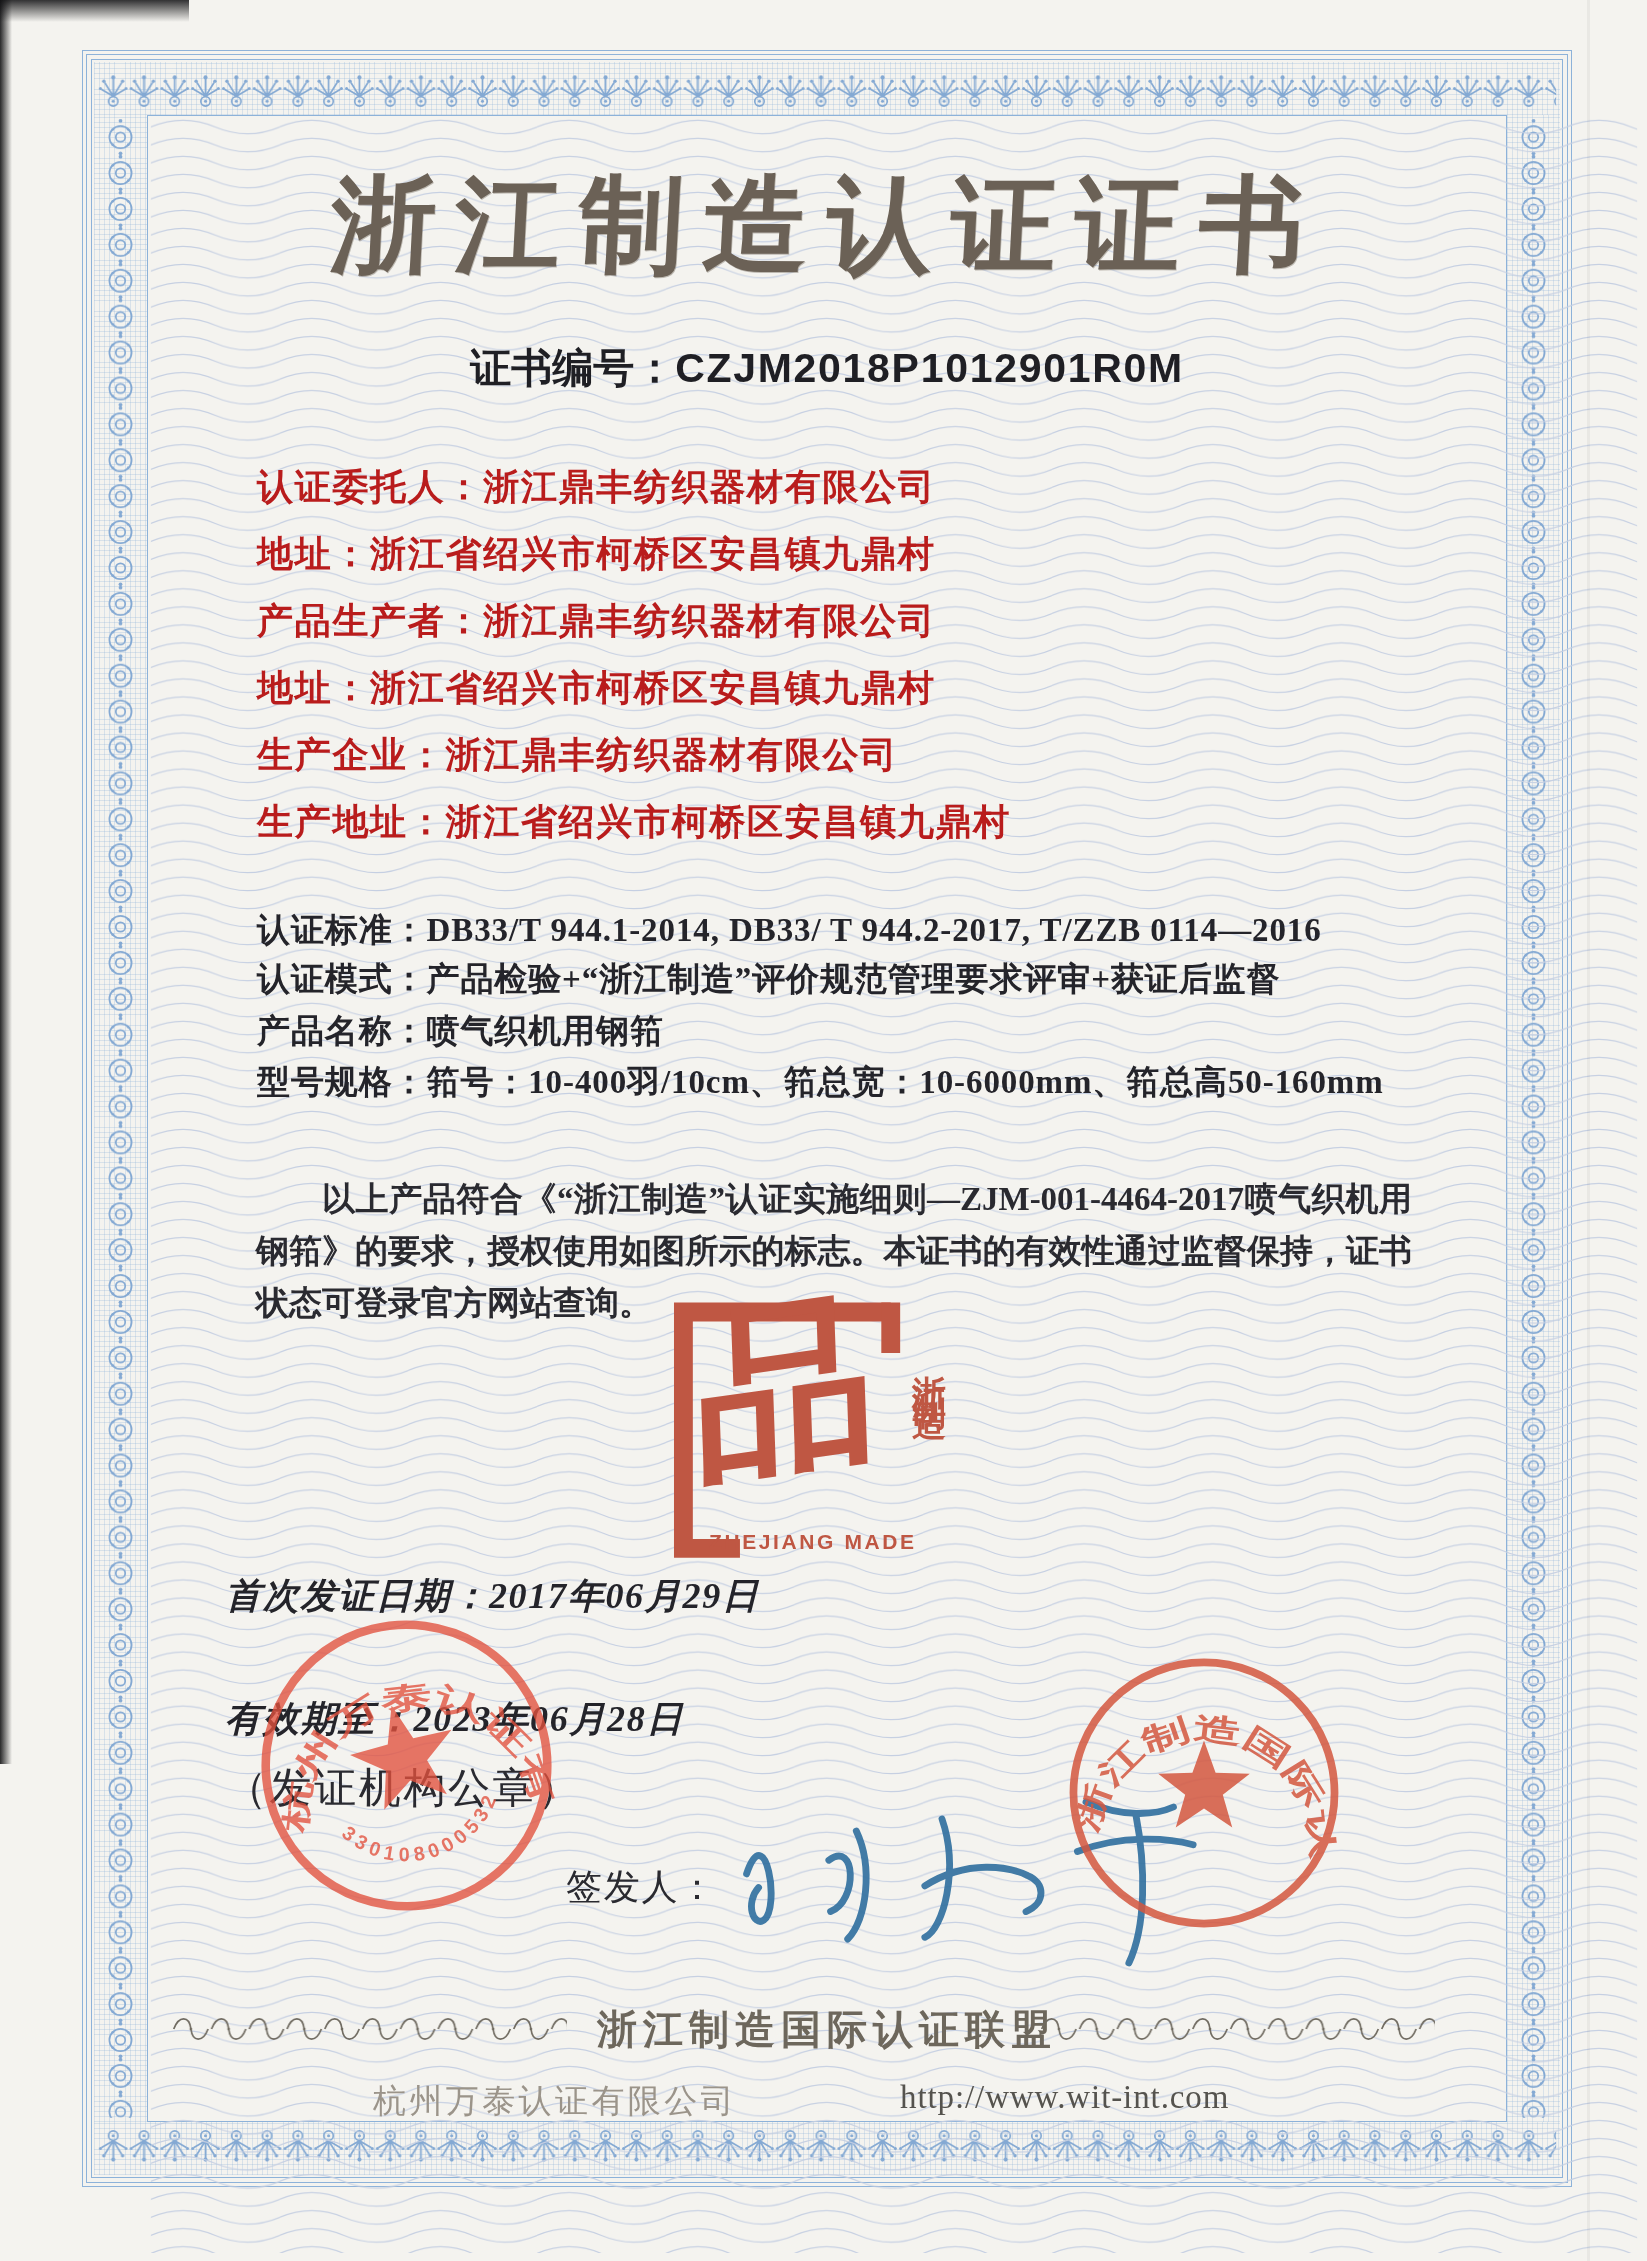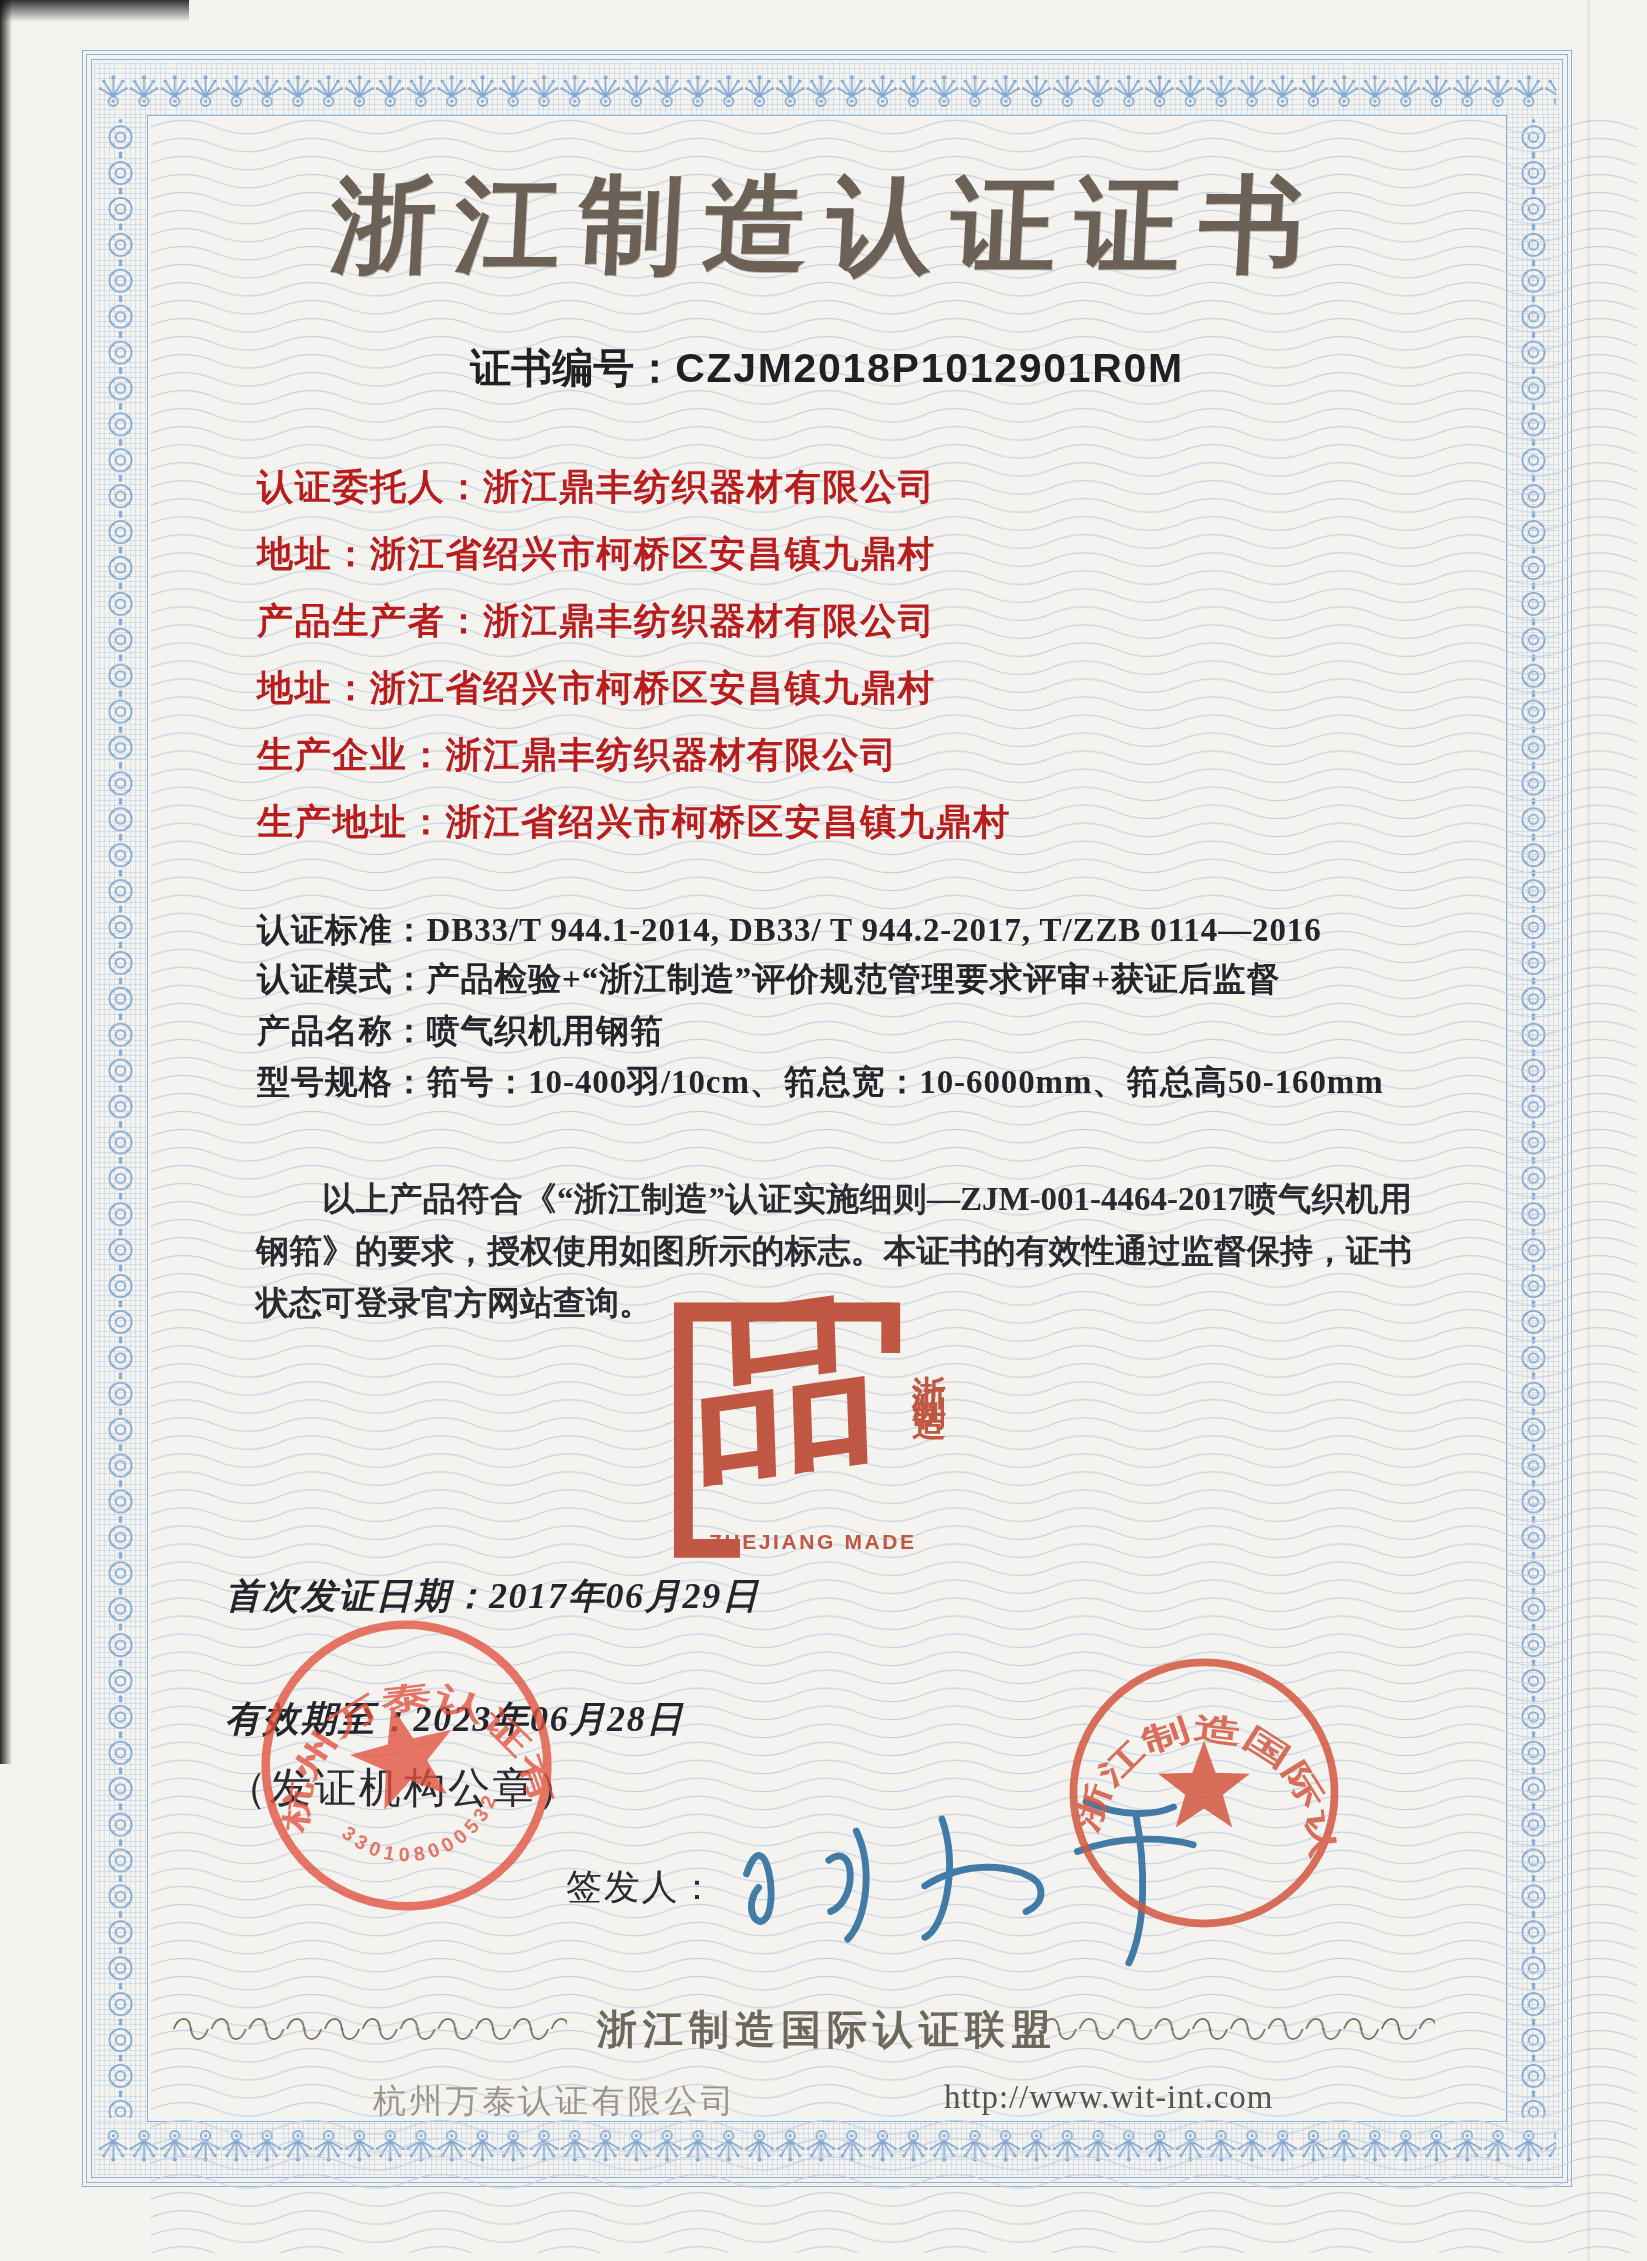--- a/index.html
+++ b/index.html
@@ -52,21 +52,21 @@
 
   .daterow{left:225px;font-size:36px;font-weight:700;color:#24242a;letter-spacing:1.7px;white-space:nowrap;font-style:italic;}
   .sealnote{left:225px;top:1760px;font-size:42px;color:#2a2a30;letter-spacing:2.6px;}
   .issuer{left:566px;top:1863px;font-size:36px;color:#2a2a30;font-weight:400;letter-spacing:1.7px;}
 
   .seal{pointer-events:none;}
   .footerband{top:2002px;left:82px;right:75px;text-align:center;font-size:40px;font-weight:700;
               color:#6d675c;letter-spacing:6px;}
   .flourish{top:2018px;height:22px;}
   .footleft{left:373px;top:2079px;font-size:33px;color:#9b948a;letter-spacing:3.4px;}
-  .footright{left:944px;top:2079px;font-size:33px;color:#55534e;letter-spacing:0.9px;}
+  .footright{left:900px;top:2079px;font-size:33px;color:#55534e;letter-spacing:0.9px;}
 </style>
 </head>
 <body>
 
 <div class="page">
 
   <div class="frame">
     <div class="l1"></div>
     <div class="l2"></div>
 

